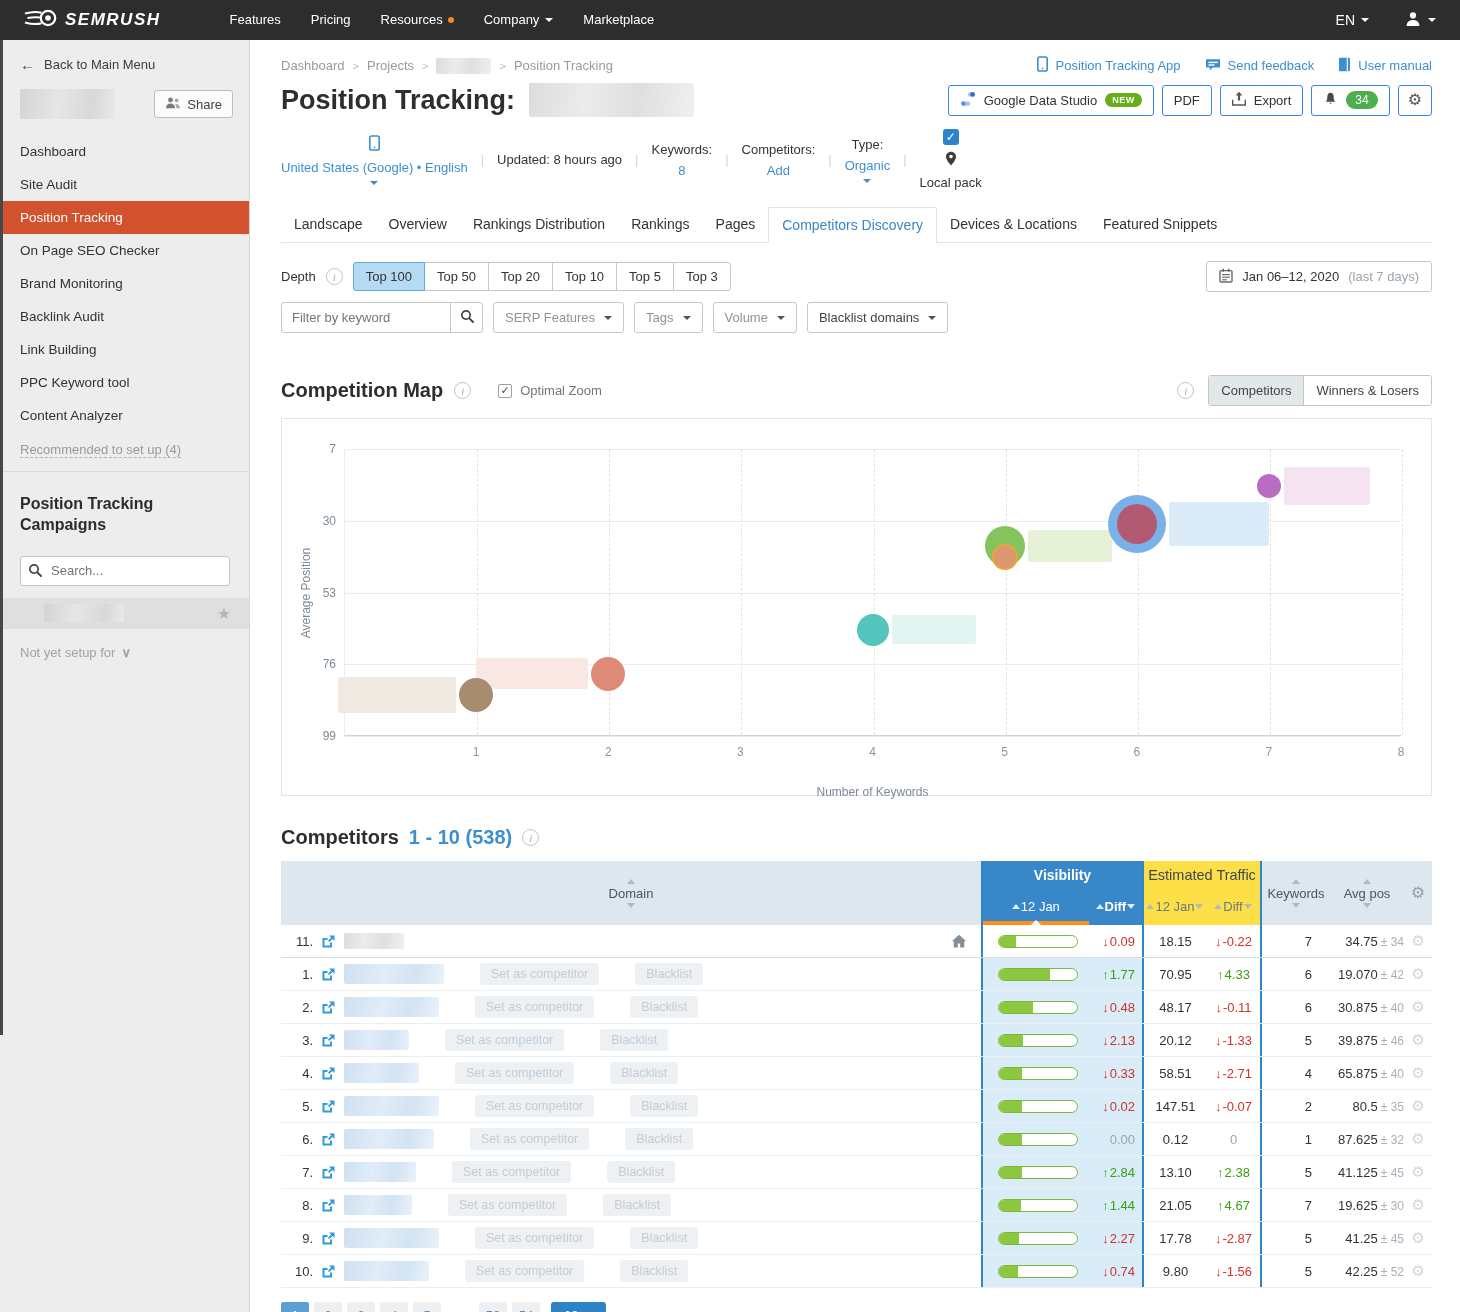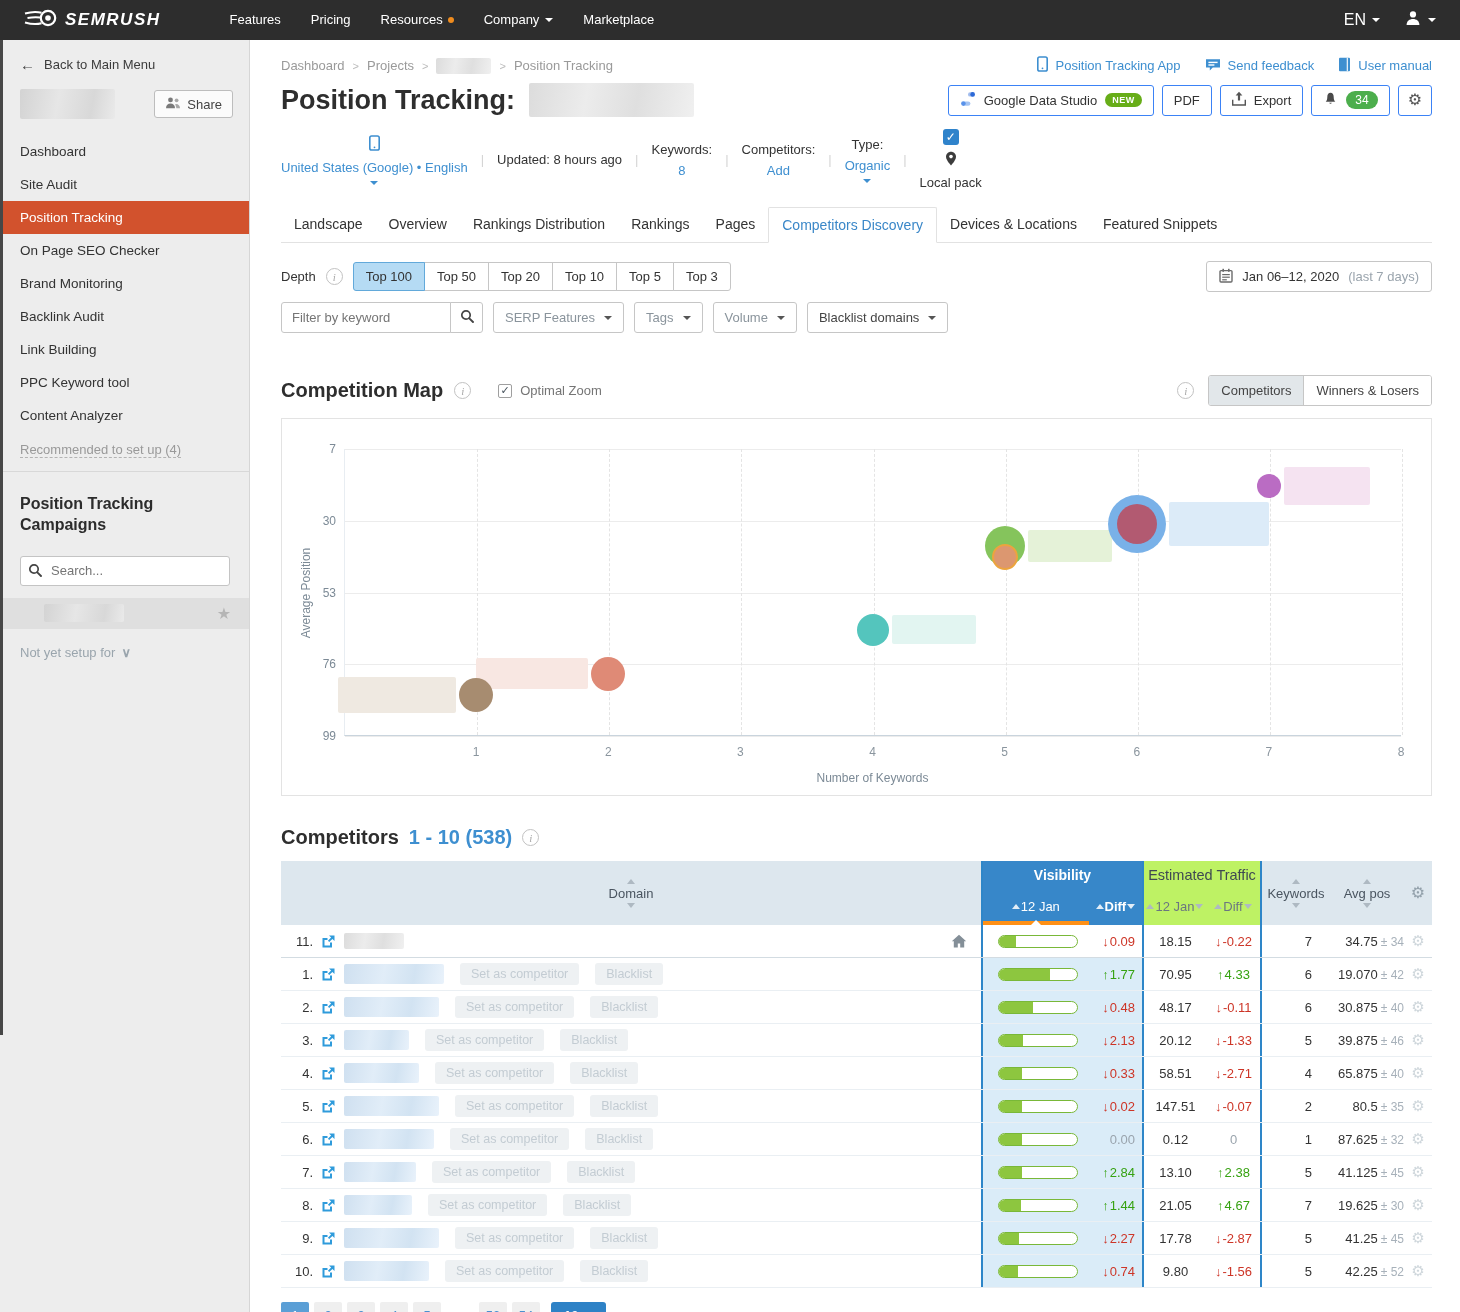--- a/index.html
+++ b/index.html
@@ -10,21 +10,21 @@
 .topbar{height:40px;background:#2d2d2d;display:flex;align-items:center;padding:0 24px;}
 .logo{display:flex;align-items:center;gap:7px;color:#fff;font-style:italic;font-weight:bold;font-size:17px;letter-spacing:1.5px;}
 .topnav{display:flex;margin-left:54px;}
 .topnav-item{color:#fff;font-size:13px;padding:0 15px;line-height:40px;display:flex;align-items:center;cursor:pointer;white-space:nowrap;}
 .odot{width:6px;height:6px;border-radius:50%;background:#f08c1e;margin-left:5px;}
 .tri{width:0;height:0;border-left:4px solid transparent;border-right:4px solid transparent;border-top:4px solid #666;display:inline-block;}
 .tri.w{border-top-color:#fff;}
 .tri.b{border-top-color:#3e8fd0;}
 .tri.d{border-top-color:#555;}
 .ml6{margin-left:6px;}
-.topbar-right{margin-left:auto;display:flex;align-items:center;gap:24px;color:#fff;font-size:16px;}
+.topbar-right{margin-left:auto;display:flex;align-items:center;gap:35px;color:#fff;font-size:14px;}
 .lang{display:flex;align-items:center;gap:6px;cursor:pointer;}
 .avatar{display:flex;align-items:center;gap:6px;cursor:pointer;}
 
 
 .layout{display:flex;height:1272px;}
 .sidebar{width:250px;flex:none;background:#ededed;border-right:1px solid #d6d6d6;position:relative;font-size:13px;}
 .side-strip{position:absolute;left:0;top:0;width:3px;height:995px;background:#474747;}
 .back-row{padding:16px 16px 8px 20px;color:#3c3c3c;display:flex;align-items:center;gap:9px;cursor:pointer;font-size:13px;}
 .back-arrow{font-size:15px;color:#444;}
 .proj-row{display:flex;align-items:center;justify-content:space-between;padding:8px 16px 16px 20px;}
@@ -119,40 +119,40 @@
 .thead{display:flex;height:64px;align-items:stretch;}
 .th-cell{display:flex;flex-direction:column;align-items:center;justify-content:center;gap:2px;}
 .th-domain{width:700px;background:#dde7ee;}
 .th-vis{width:163px;background:#3787c9;color:#fff;display:flex;flex-direction:column;border-left:2px solid #2e86c8;border-right:2px solid #2e86c8;}
 .th-vis-top{height:27px;display:flex;align-items:center;justify-content:center;font-weight:bold;font-size:14px;}
 .th-sub{flex:1;display:flex;}
 .th-sub-cell{display:flex;flex-direction:row;align-items:center;justify-content:center;gap:1px;position:relative;font-size:13px;}
 .w12{width:107px;} .w54{width:54px;} .w63{width:63px;} .w55{width:55px;}
 .sort-bar{position:absolute;bottom:0;left:0;right:0;height:4px;background:#ff9015;}
 .sort-notch{position:absolute;bottom:0;left:50%;margin-left:-5px;width:0;height:0;border-left:5px solid transparent;border-right:5px solid transparent;border-bottom:5px solid #fff;}
-.th-traffic{width:118px;background:#bef264;display:flex;flex-direction:column;border-right:2px solid #2e86c8;}
+.th-traffic{width:118px;background:#fde047;display:flex;flex-direction:column;border-right:2px solid #2e86c8;}
 .th-tr-top{height:27px;display:flex;align-items:center;justify-content:center;font-size:14.5px;color:#3f4952;white-space:nowrap;}
 .th-traffic .th-sub{color:#6b7680;}
 .th-kw{width:68px;background:#dde7ee;}
 .th-avg{width:74px;background:#dde7ee;}
 .th-gear{width:28px;background:#dde7ee;display:flex;align-items:center;justify-content:center;}
 .car{width:0;height:0;border-left:4px solid transparent;border-right:4px solid transparent;display:inline-block;}
 .car.up{border-bottom:5px solid #aeb9c2;}
 .car.dn{border-top:5px solid #aeb9c2;}
 .car.up.wh{border-bottom-color:rgba(255,255,255,.85);}
 .car.dn.wh{border-top-color:rgba(255,255,255,.85);}
 .hlbl{color:#4a5560;white-space:nowrap;}
 .th-vis .hlbl,.th-vis .th-sub-cell{color:#fff;}
 .gear-glyph{font-size:16px;color:#93a1ab;cursor:pointer;line-height:1;}
 .tbody .t-row{display:flex;height:33px;align-items:center;border-bottom:1px solid #eaeff3;}
 .t-row.own{border-bottom:1px solid #d3dce2;}
 .td-domain{width:700px;display:flex;align-items:center;gap:8px;height:100%;padding-left:6px;}
 .rank{width:26px;text-align:right;color:#333;flex:none;}
 .extlink{cursor:pointer;display:flex;flex:none;}
-.ghost{background:#eef1f3;color:#c3ccd3;border-radius:3px;padding:4px 11px;font-size:12.5px;cursor:pointer;margin-left:8px;white-space:nowrap;}
+.ghost{background:#eef1f3;color:#c3ccd3;border-radius:3px;padding:4px 11px;font-size:12.5px;cursor:pointer;margin-left:28px;white-space:nowrap;}
 .home-w{margin-left:auto;margin-right:14px;cursor:default;display:flex;}
 .td-vis{width:109px;height:100%;display:flex;align-items:center;padding-left:15px;background:#daecf8;border-left:2px solid #2e86c8;}
 .td-vdiff{width:54px;height:100%;display:flex;align-items:center;justify-content:flex-end;padding-right:7px;background:#daecf8;border-right:2px solid #2e86c8;}
 .t-row.own .td-vis,.t-row.own .td-vdiff{background:#fff;}
 .vbar{width:80px;height:13px;border:1px solid #79b838;border-radius:7px;background:#fff;overflow:hidden;}
 .vfill{height:100%;background:#8dc63f;}
 .td-tval{width:63px;text-align:center;color:#333;}
 .td-tdiff{width:55px;height:100%;display:flex;align-items:center;justify-content:center;border-right:2px solid #2e86c8;}
 .td-kw{width:68px;text-align:right;padding-right:18px;color:#333;}
 .td-avg{width:74px;text-align:right;white-space:nowrap;color:#333;}
@@ -493,21 +493,21 @@
         <div class="ytick" style="top: 238.25px;">76</div>
         <div class="ytick" style="top: 310px;">99</div>
         <div class="xtick" style="left: 194.125px; top: 326px;">1</div>
         <div class="xtick" style="left: 326.25px; top: 326px;">2</div>
         <div class="xtick" style="left: 458.375px; top: 326px;">3</div>
         <div class="xtick" style="left: 590.5px; top: 326px;">4</div>
         <div class="xtick" style="left: 722.625px; top: 326px;">5</div>
         <div class="xtick" style="left: 854.75px; top: 326px;">6</div>
         <div class="xtick" style="left: 986.875px; top: 326px;">7</div>
         <div class="xtick" style="left: 1119px; top: 326px;">8</div>
-        <div class="xaxis-label" style="left: 62px; width: 1057px; top: 352px;">Number of Keywords</div>
+        <div class="xaxis-label" style="left: 62px; width: 1057px; top: 366px;">Number of Keywords</div>
         <div class="yaxis-label" style="left: 24px; top: 173.5px; transform: translate(-50%, -50%) rotate(-90deg);">Average Position</div>
         <div class="bub-label" style="width: 118px; height: 36px; top: 258.446px; left: 56.125px; background: rgb(239, 233, 225); z-index: 1;"></div>
         <div class="bub" style="width: 34px; height: 34px; left: 177.125px; top: 259.446px; background: rgb(167, 140, 112); z-index: 2;"></div>
         <div class="bub-label" style="width: 112px; height: 31px; top: 239.109px; left: 194.25px; background: rgb(248, 231, 226); z-index: 1;"></div>
         <div class="bub" style="width: 34px; height: 34px; left: 309.25px; top: 237.609px; background: rgb(223, 138, 118); z-index: 2;"></div>
         <div class="bub-label" style="width: 84px; height: 29px; top: 196.435px; left: 609.5px; background: rgb(226, 245, 241); z-index: 1;"></div>
         <div class="bub" style="width: 32px; height: 32px; left: 574.5px; top: 194.935px; background: rgb(84, 197, 189); z-index: 2;"></div>
         <div class="bub-label" style="width: 84px; height: 32px; top: 110.707px; left: 745.625px; background: rgb(229, 242, 216); z-index: 1;"></div>
         <div class="bub" style="width: 40px; height: 40px; left: 702.625px; top: 106.707px; background: rgb(133, 196, 92); z-index: 2;"></div>
         <div class="bub" style="width: 26px; height: 26px; left: 709.625px; top: 124.625px; background: rgb(220, 151, 112); z-index: 3; border: 2px solid rgb(236, 164, 62);"></div>

